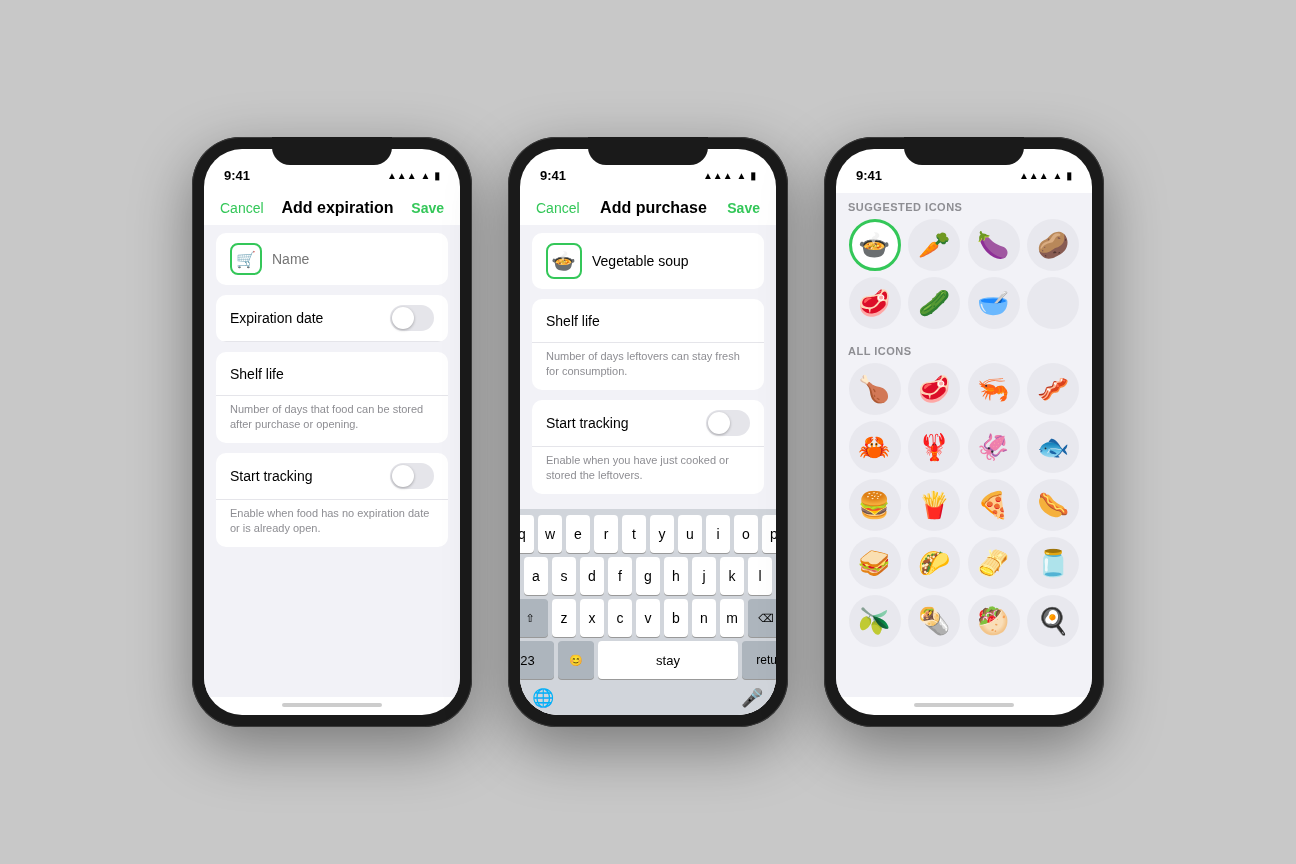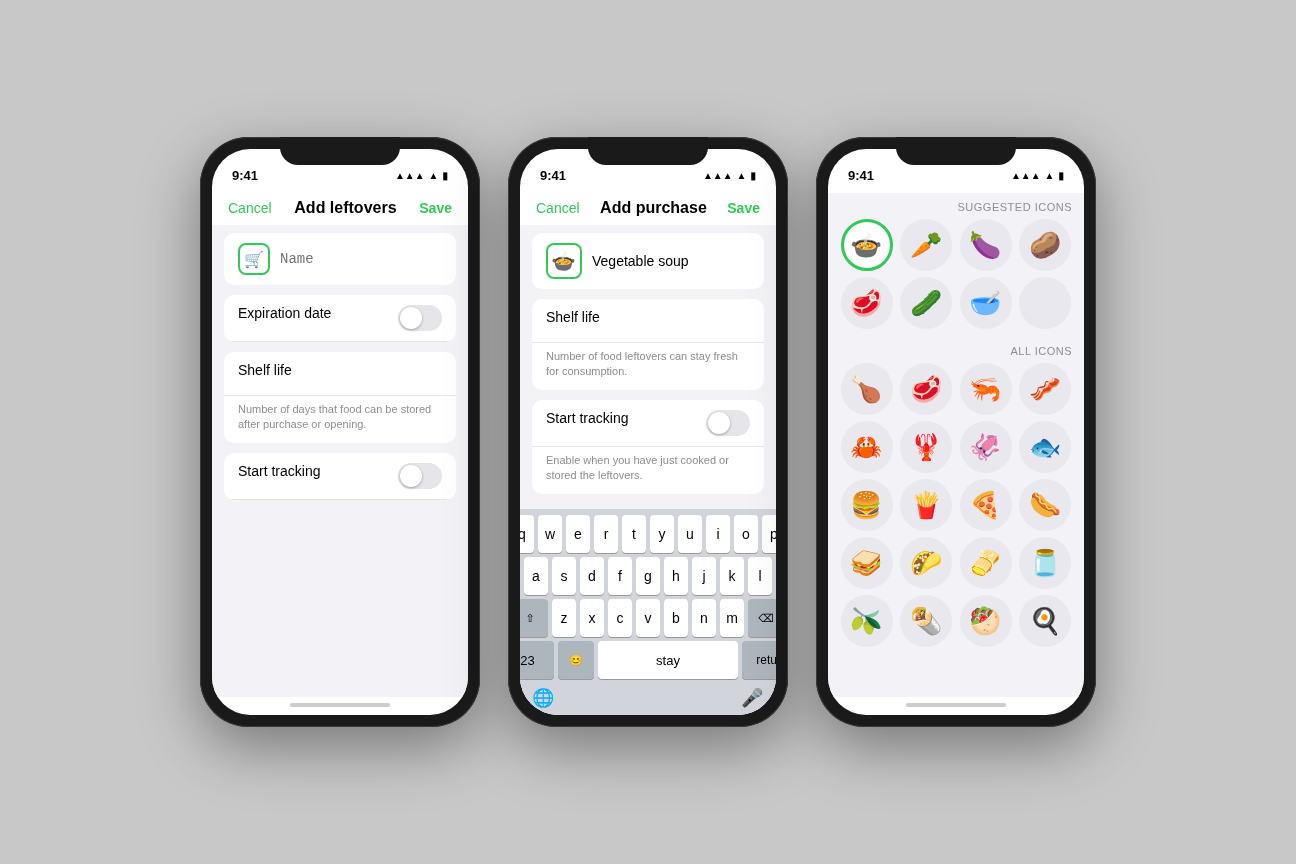--- a/index.html
+++ b/index.html
@@ -6,21 +6,21 @@
     body {
       background: #c8c8c8;
       display: flex;
       justify-content: center;
       align-items: center;
       min-height: 100vh;
       font-family: -apple-system, 'SF Pro Display', 'Helvetica Neue', Arial, sans-serif;
     }
     .scene {
       display: flex;
-      gap: 28px;
+      gap: 36px;
       align-items: center;
       padding: 40px;
     }
 
     
     .phone {
       width: 280px;
       height: 590px;
       background: #1a1a1a;
       border-radius: 48px;
@@ -113,21 +113,20 @@
       font-size: 16px;
       flex-shrink: 0;
     }
     .form-input {
       flex: 1;
       border: none;
       outline: none;
       font-size: 14px;
       color: #4d7c0f;
       background: transparent;
-      font-family: Liberation Mono, monospace;
     }
     .form-label {
       font-size: 14px;
       color: #000;
       flex: 1;
     }
 
     
     .toggle {
       width: 44px;
@@ -152,20 +151,21 @@
     .toggle.on .toggle-thumb { left: 20px; }
 
     .section-with-desc {
       background: #fff;
       border-radius: 10px;
       margin: 8px 12px 0;
       overflow: hidden;
     }
     .section-row {
       display: flex;
+      align-items: center;
       justify-content: space-between;
       padding: 10px 14px;
       border-bottom: 0.5px solid #e5e5ea;
       min-height: 44px;
     }
     .section-desc {
       padding: 6px 14px 10px;
       font-size: 11px;
       color: #8e8e93;
       line-height: 1.4;
@@ -232,25 +232,24 @@
     .icons-content {
       flex: 1;
       overflow: hidden;
       background: #f2f2f7;
       display: flex;
       flex-direction: column;
       padding: 0 12px;
     }
     .icons-section-label {
       font-size: 11px;
-      font-weight: 400;
+      font-weight: 700;
       color: #8e8e93;
       letter-spacing: 0.5px;
       padding: 8px 0 6px;
-      text-align: right;
     }
     .icons-grid {
       display: grid;
       grid-template-columns: repeat(4, 1fr);
       gap: 6px;
       margin-bottom: 8px;
     }
     .icon-cell {
       width: 52px;
       height: 52px;
@@ -302,21 +301,21 @@
         <span class="status-time">9:41</span>
         <div class="status-icons">
           <span>▲▲▲</span>
           <span>▲</span>
           <span>▮</span>
         </div>
       </div>
 
       <div class="nav-bar">
         <span class="nav-cancel">Cancel</span>
-        <span class="nav-title">Add leftovers</span>
+        <span class="nav-title">Add expiration</span>
         <span class="nav-save">Save</span>
       </div>
 
       <div class="phone-content">
 
         <div class="form-section">
           <div class="form-row">
             <div class="form-row-icon">🛒</div>
             <input class="form-input" placeholder="Name" style="">
           </div>
@@ -338,20 +337,21 @@
           <div class="section-desc">Number of days that food can be stored after purchase or opening.</div>
         </div>
 
         <div class="section-with-desc" style="margin-top:10px;">
           <div class="section-row">
             <span class="form-label">Start tracking</span>
             <div class="toggle off">
               <div class="toggle-thumb"></div>
             </div>
           </div>
+          <div class="section-desc">Enable when food has no expiration date or is already open.</div>
         </div>
 
       </div>
 
       <div class="home-indicator"></div>
     </div>
   </div>
 
   <div class="phone">
     <div class="notch"></div>
@@ -377,21 +377,21 @@
           <div class="form-row">
             <div class="soup-icon">🍲</div>
             <span style="font-size:14px; color:#000;">Vegetable soup</span>
           </div>
         </div>
 
         <div class="section-with-desc" style="margin-top:10px;">
           <div class="section-row">
             <span class="form-label">Shelf life</span>
           </div>
-          <div class="section-desc">Number of food leftovers can stay fresh for consumption.</div>
+          <div class="section-desc">Number of days leftovers can stay fresh for consumption.</div>
         </div>
 
         <div class="section-with-desc" style="margin-top:10px;">
           <div class="section-row">
             <span class="form-label">Start tracking</span>
             <div class="toggle off">
               <div class="toggle-thumb"></div>
             </div>
           </div>
           <div class="section-desc">Enable when you have just cooked or stored the leftovers.</div>

